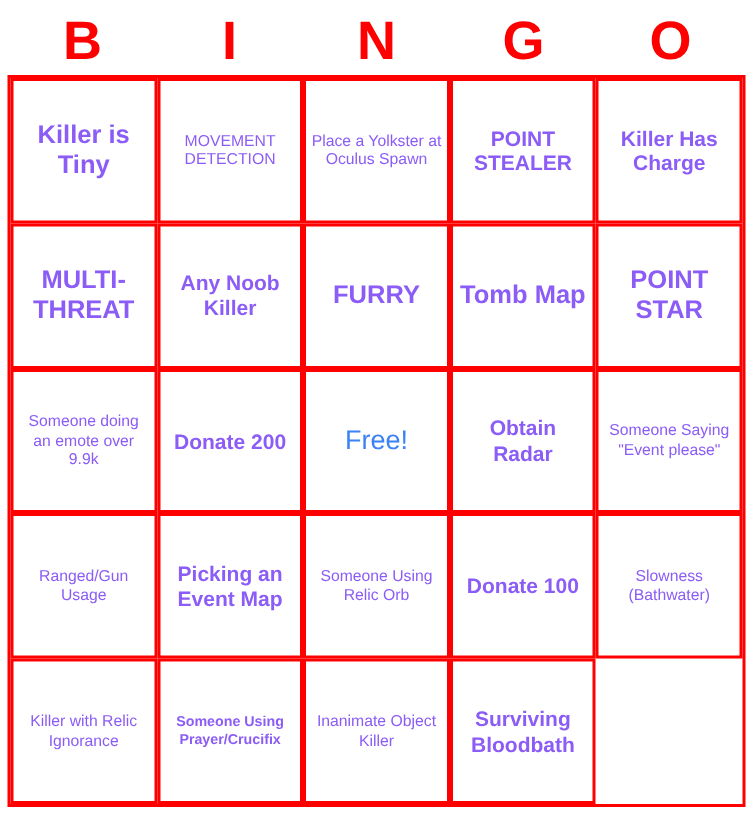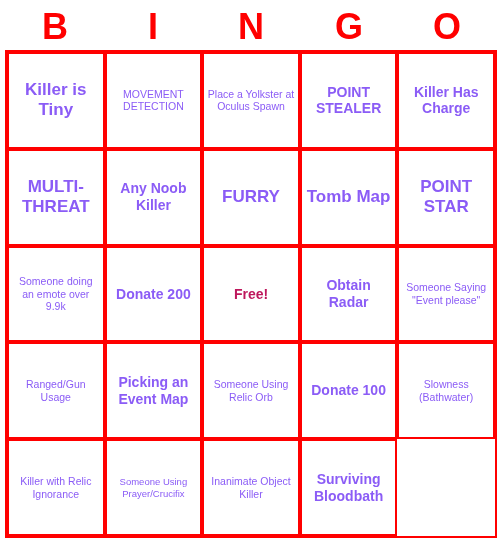--- a/index.html
+++ b/index.html
@@ -58,26 +58,26 @@
     .cell-text.medium {
       font-size: 14px;
       font-weight: bold;
     }
     .cell-text.small {
       font-size: 10.5px;
       font-weight: normal;
     }
     .cell-text.xsmall {
       font-size: 9.5px;
-      font-weight: normal;
+      font-weight: bold;
     }
     .cell-free {
-      font-size: 14px;
-      font-weight: bold;
-      color: #be185d;
+      font-size: 18px;
+      font-weight: normal;
+      color: #3b82f6;
     }
   </style>
 </head>
 <body>
 
 <div id="bingo-header">
   <div class="bingo-letter">B</div>
   <div class="bingo-letter">I</div>
   <div class="bingo-letter">N</div>
   <div class="bingo-letter">G</div>

